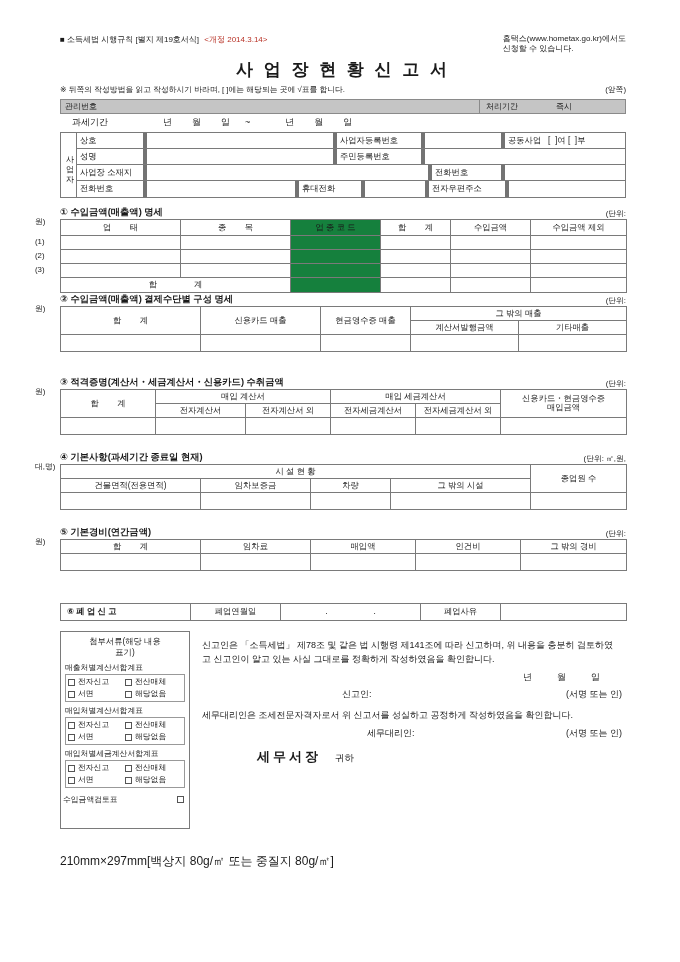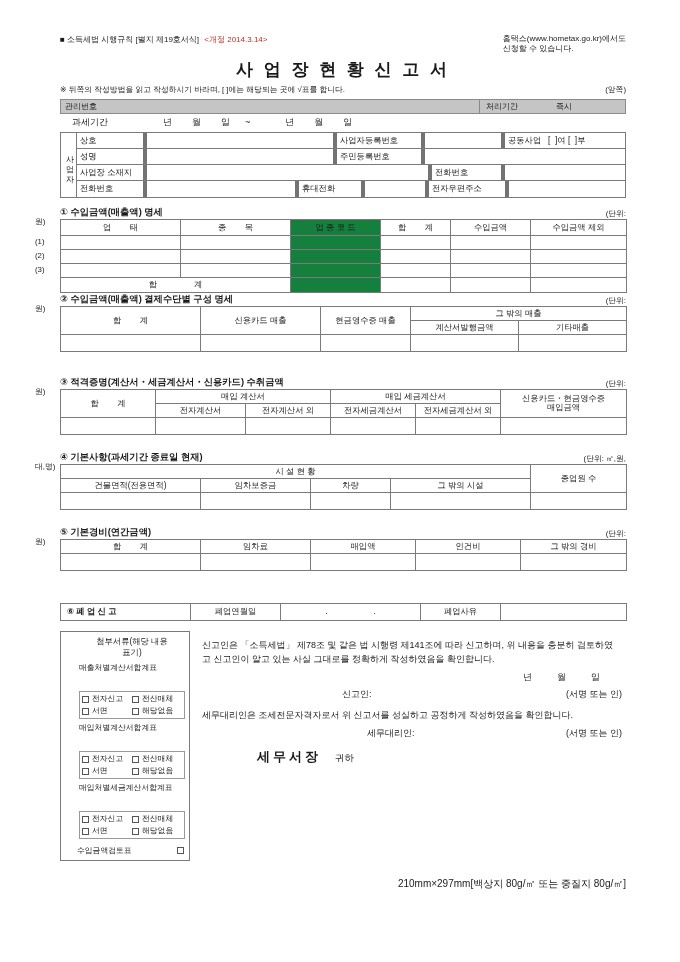--- a/index.html
+++ b/index.html
@@ -51,40 +51,40 @@
   tr.r17 td{height:17px;}
   .gray{background:#15803d;}
   .bold{font-weight:bold;}
   .tleft{text-align:left;padding-left:6px;}
 
   .mt8{margin-top:8px;} .mt12{} .mt16{margin-top:16px;}
   .mt18{margin-top:32px;} .mt24{margin-top:24px;}
 
   
   .bottom{display:flex;margin-top:10px;}
-  .attach{width:130px;border:1px solid #7a7a7a;padding:2px 2px 4px 16px;min-height:198px;}
+  .attach{width:130px;border:1px solid #7a7a7a;padding:2px 2px 4px 2px;min-height:198px;}
   .attach-head{font-size:8.3px;text-align:center;line-height:1.35;margin:2px 0 4px 0;}
   .gname{font-size:7.8px;padding-left:2px;margin-top:3px;}
-  .gbox{border:1px solid #999;margin:18px 2px 2px 2px;padding:1px 2px;}
+  .gbox{border:1px solid #999;margin:1px 2px 2px 2px;padding:1px 2px;}
   .gline{display:flex;font-size:7.8px;line-height:12px;}
   .chk{display:flex;align-items:center;width:50%;}
   .box{display:inline-block;width:7px;height:7px;border:1px solid #555;margin-right:3px;background:#fff;flex:none;}
   .review{margin-top:6px;display:flex;justify-content:space-between;align-items:center;font-size:7.8px;gap:5px;}
 
   .decl{flex:1;padding:8px 4px 0 12px;font-size:9px;}
   .dtext{line-height:1.55;margin-bottom:4px;}
   .ddate{text-align:right;padding-right:22px;margin:2px 0 4px 0;}
   .dsign{display:flex;justify-content:space-between;margin-bottom:8px;}
   .dsign.first{padding-left:140px;}
   .dsign.second{padding-left:165px;}
   .recipient{margin-top:6px;padding-left:55px;display:flex;align-items:baseline;}
   .r1{font-size:13px;font-weight:bold;letter-spacing:3px;}
   .r2{font-size:9.5px;margin-left:14px;}
 
-  .footer{margin-top:16px;text-align:right;font-size:10px;}
+  .footer{margin-top:24px;font-size:12px;}
 </style>
 </head>
 <body>
 
 <div class="page">
   <div class="form">
 
     <div class="top-row">
       <div>
         <span>■ 소득세법 시행규칙 [별지 제19호서식]</span>

